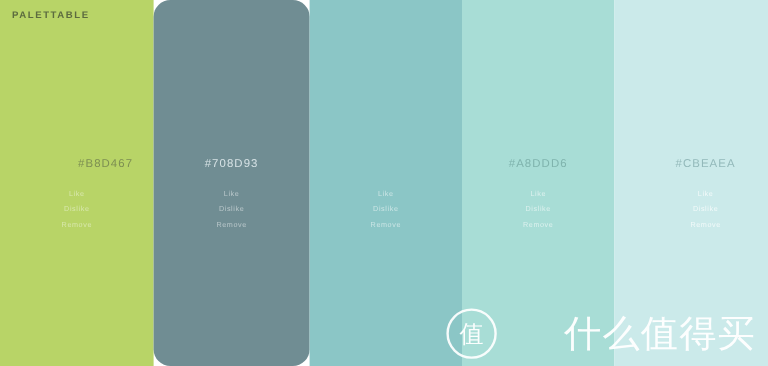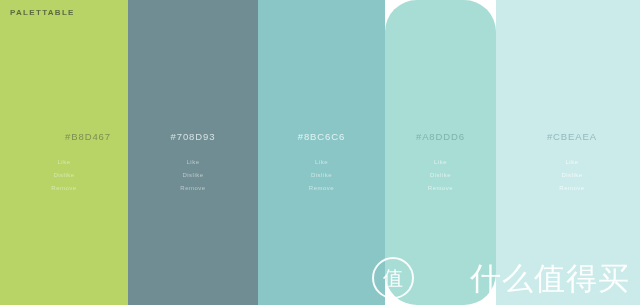--- a/index.html
+++ b/index.html
@@ -120,37 +120,36 @@
 
   <div id="swatches" style="display:flex;flex-direction:row;width:640px;height:305px;">
       <div class="swatch" style="width: 128px; background: rgb(184, 212, 103);">
         <div class="swatch-hex" style="color: rgb(125, 143, 82); margin-left: 48px;">#B8D467</div>
         <div class="swatch-actions">
           <div class="swatch-action" style="color: rgba(255, 255, 255, 0.45);">Like</div>
           <div class="swatch-action" style="color: rgba(255, 255, 255, 0.45);">Dislike</div>
           <div class="swatch-action" style="color: rgba(255, 255, 255, 0.45);">Remove</div>
         </div>
       </div>
-      <div class="swatch" style="width: 130px; background: rgb(112, 141, 147);">
+      <div class="swatch" style="width: 130px; background: rgb(112, 141, 147); border-radius: 14px;">
         <div class="swatch-hex" style="color: rgb(214, 226, 229);">#708D93</div>
         <div class="swatch-actions">
           <div class="swatch-action" style="color: rgba(255, 255, 255, 0.5);">Like</div>
           <div class="swatch-action" style="color: rgba(255, 255, 255, 0.5);">Dislike</div>
           <div class="swatch-action" style="color: rgba(255, 255, 255, 0.5);">Remove</div>
         </div>
       </div>
       <div class="swatch" style="width: 127px; background: rgb(139, 198, 198);">
-        <div class="swatch-hex" style="color: rgb(226, 242, 242);">#8BC6C6</div>
         <div class="swatch-actions">
           <div class="swatch-action" style="color: rgba(255, 255, 255, 0.55);">Like</div>
           <div class="swatch-action" style="color: rgba(255, 255, 255, 0.55);">Dislike</div>
           <div class="swatch-action" style="color: rgba(255, 255, 255, 0.55);">Remove</div>
         </div>
       </div>
-      <div class="swatch" style="width: 111px; background: rgb(168, 221, 214); border-radius: 32px;">
+      <div class="swatch" style="width: 127px; background: rgb(168, 221, 214);">
         <div class="swatch-hex" style="color: rgb(127, 179, 173);">#A8DDD6</div>
         <div class="swatch-actions">
           <div class="swatch-action" style="color: rgba(255, 255, 255, 0.6);">Like</div>
           <div class="swatch-action" style="color: rgba(255, 255, 255, 0.6);">Dislike</div>
           <div class="swatch-action" style="color: rgba(255, 255, 255, 0.6);">Remove</div>
         </div>
       </div>
       <div class="swatch" style="width: 152px; background: rgb(203, 234, 234);">
         <div class="swatch-hex" style="color: rgb(147, 185, 186);">#CBEAEA</div>
         <div class="swatch-actions">

